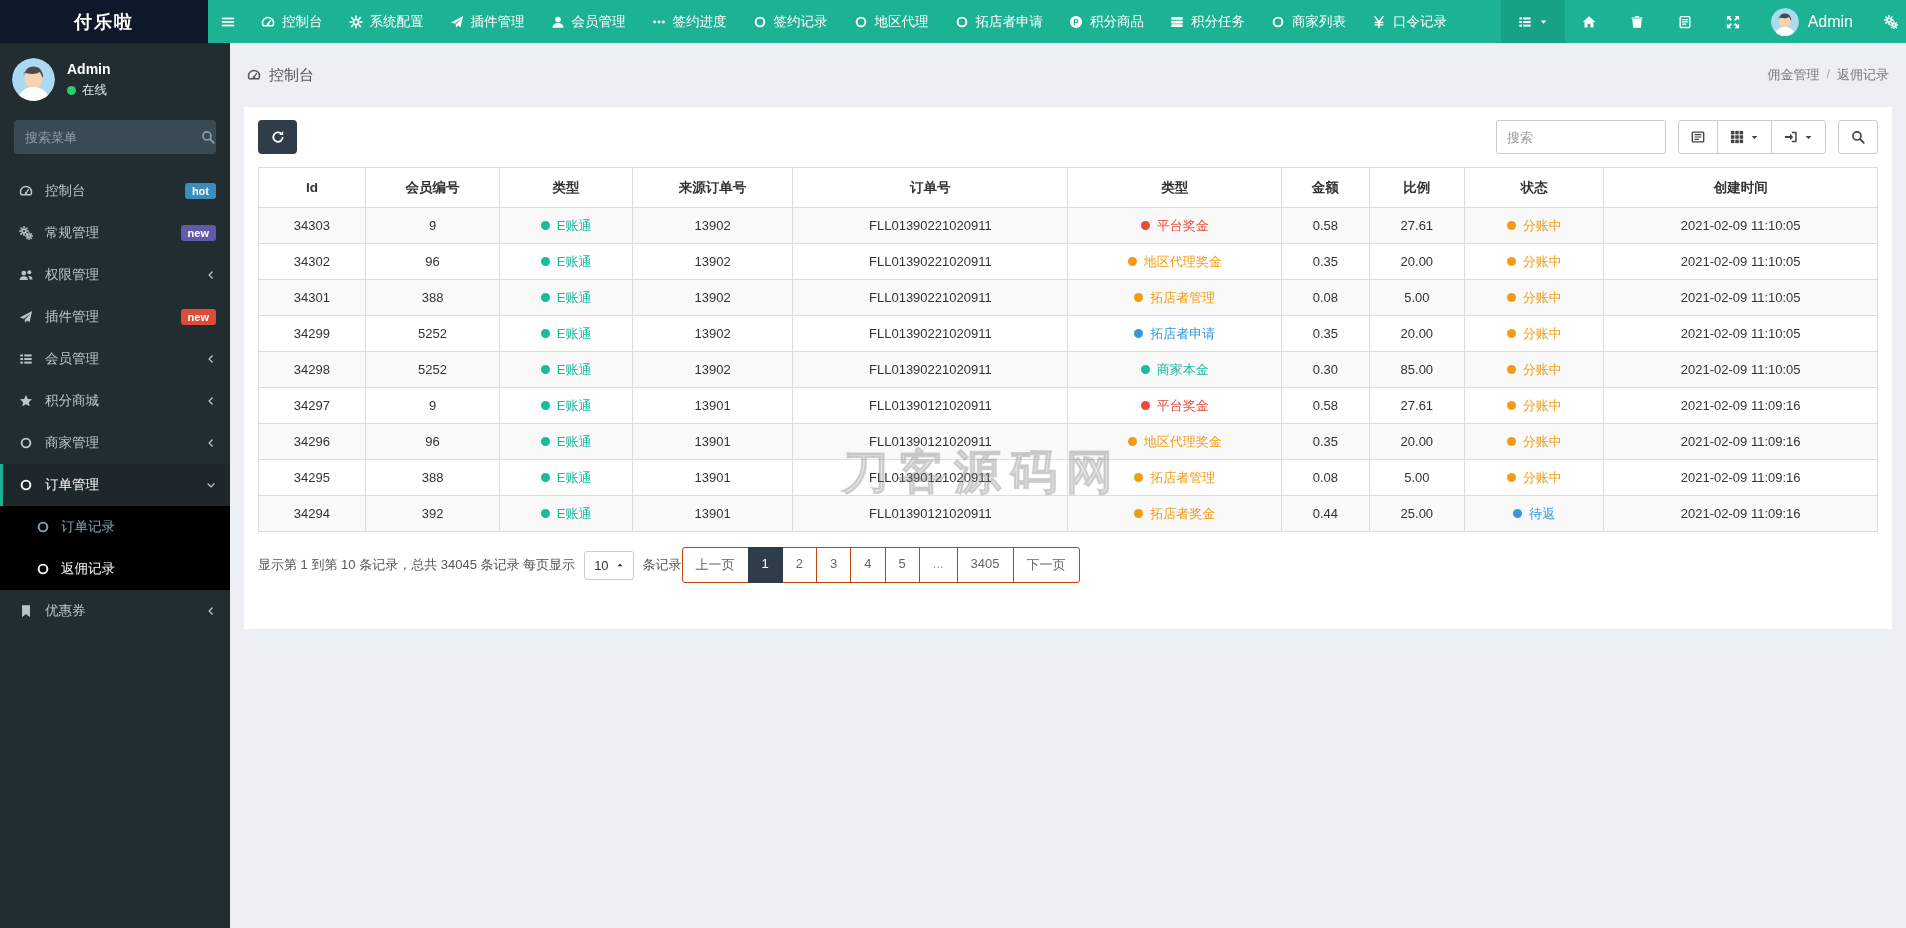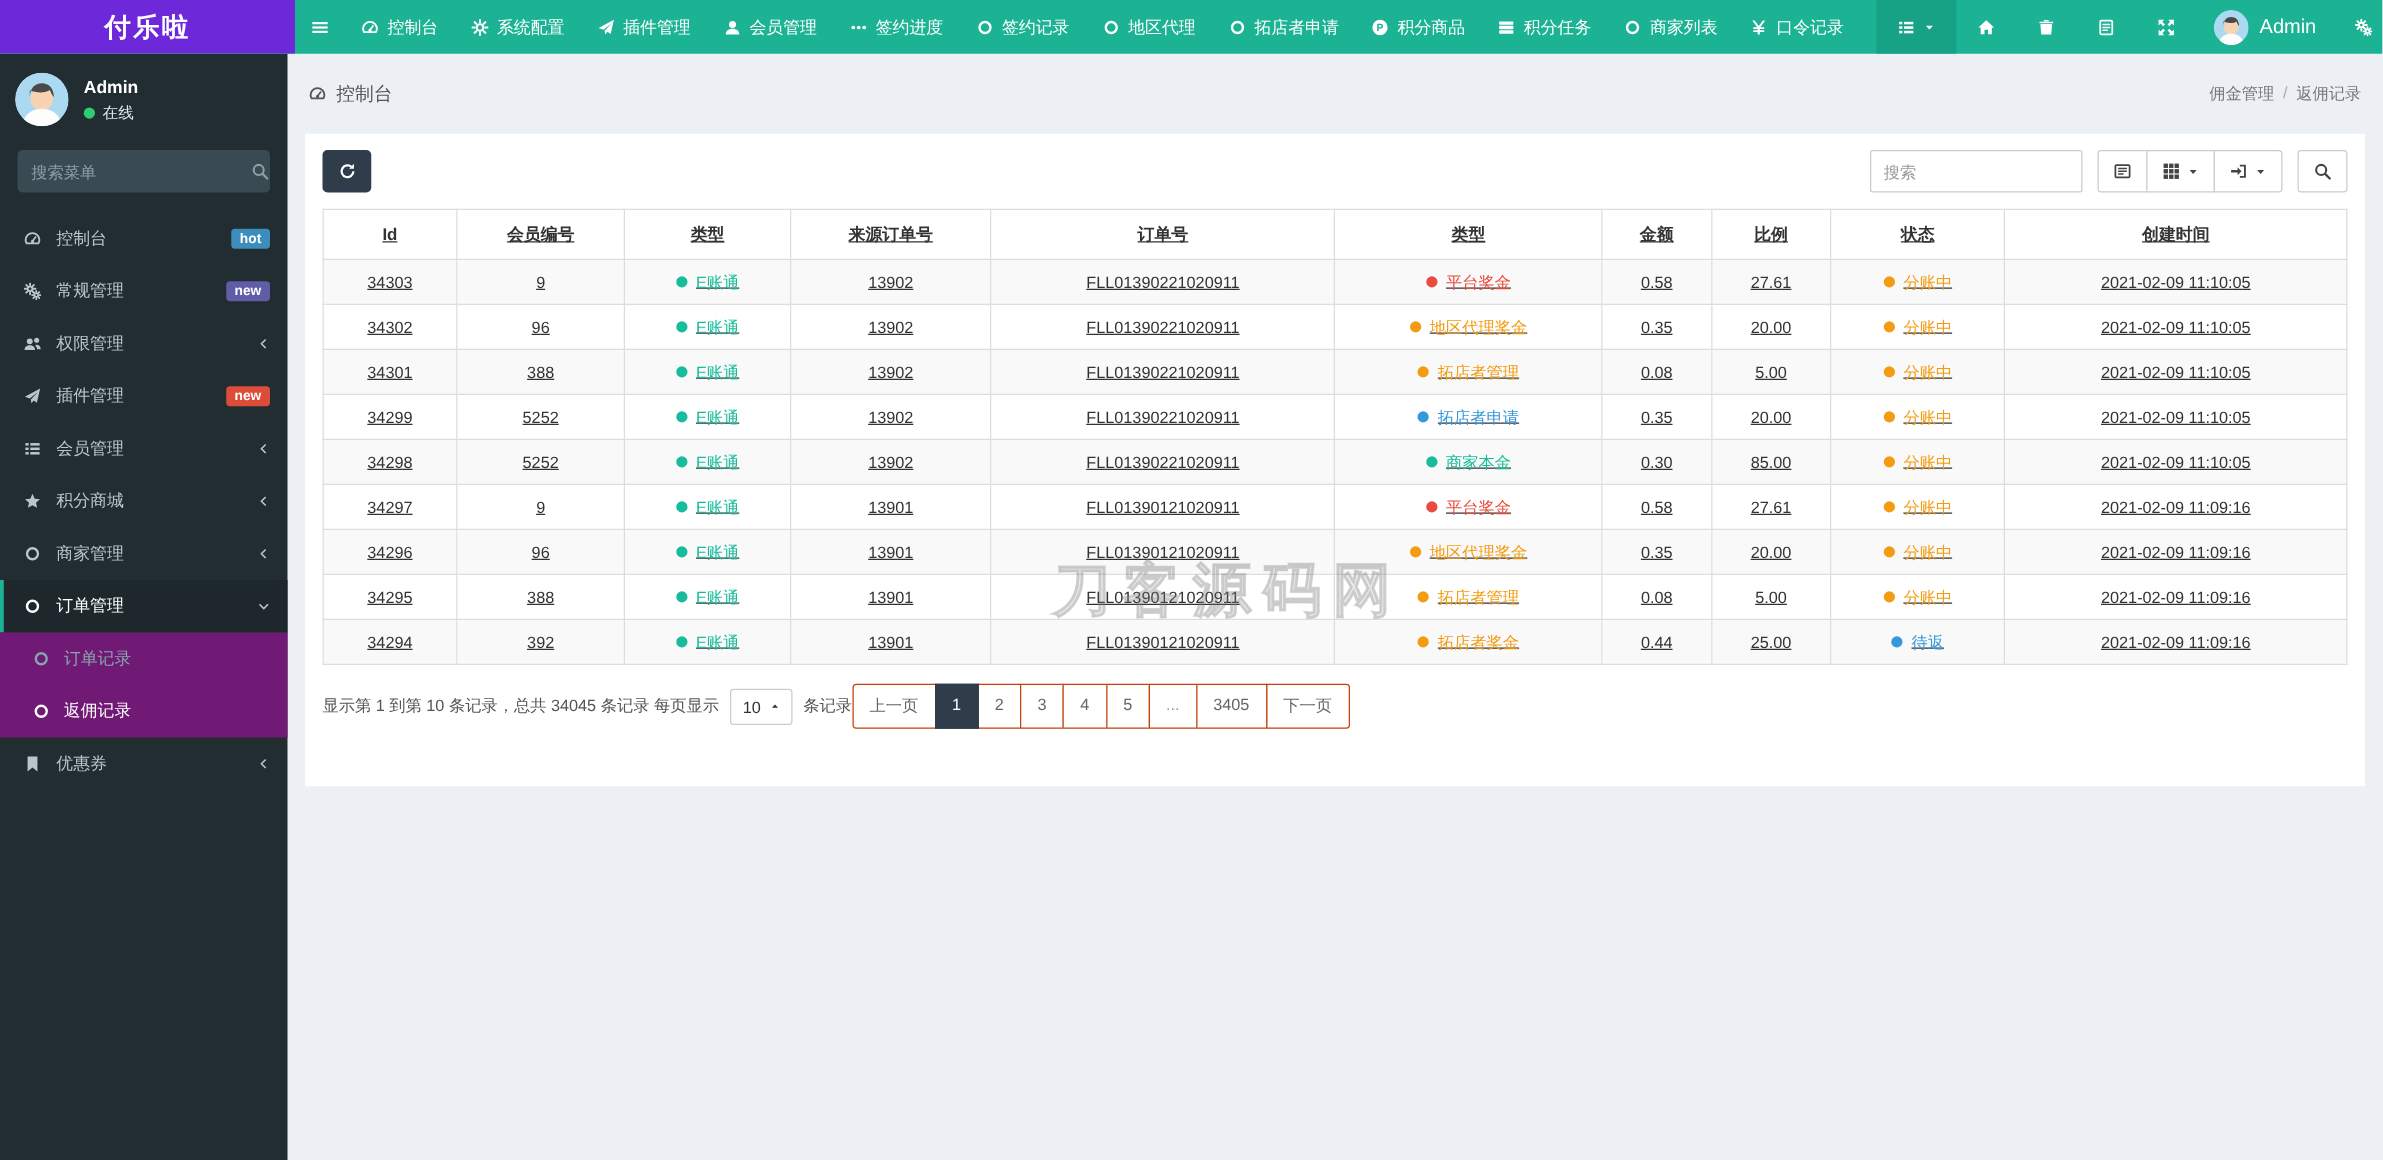--- a/index.html
+++ b/index.html
@@ -7,22 +7,22 @@
   body {
     font-family: "Liberation Sans", "DejaVu Sans", sans-serif;
     background:#ecf0f5; position:relative; overflow:hidden; color:#333;
   }
   .icon { display:inline-flex; align-items:center; justify-content:center; }
   .icon svg { width:14px; height:14px; display:block; }
 
   
   .navbar { position:absolute; top:0; left:0; right:0; height:43px; background:#1cb394;
             display:flex; align-items:stretch; color:#fff; z-index:20; white-space:nowrap; overflow:hidden; }
-  .brand { width:236px; background:#6d28d9; display:flex; align-items:center; justify-content:center;
-           font-size:21px; font-weight:bold; letter-spacing:2px; flex:none; }
+  .brand { width:208px; background:#0f172a; display:flex; align-items:center; justify-content:center;
+           font-size:18px; font-weight:bold; letter-spacing:2px; flex:none; }
   .nav-menu { display:flex; align-items:stretch; }
   .nav-item { display:flex; align-items:center; gap:7px; padding:0 13px; font-size:13.5px; cursor:pointer; }
   .nav-item.active-dark { background:#17a185; }
   .nav-right { margin-left:auto; display:flex; align-items:stretch; }
   .nav-right .nav-item { padding:0 17px; }
   .nav-user { display:flex; align-items:center; gap:9px; padding:0 14px; }
   .nav-avatar { width:28px; height:28px; border-radius:50%; overflow:hidden; flex:none; }
   .nav-avatar svg { width:28px; height:28px; }
   .nav-gears { margin-right:-9px; }
 
@@ -42,21 +42,21 @@
   .sidebar-search .icon { color:#8f9ea6; }
   .menu-item { height:42px; display:flex; align-items:center; gap:11px; padding:0 14px; font-size:13.5px;
                cursor:pointer; border-left:3px solid transparent; }
   .menu-item .icon { width:17px; color:#b8c7ce; }
   .menu-item.active { background:#1e282c; color:#fff; border-left-color:#1cb394; }
   .menu-item.active .icon { color:#fff; }
   .menu-label { flex:1; }
   .menu-badge { font-size:11px; padding:2px 7px; border-radius:3px; color:#fff; font-weight:bold; }
   .menu-chevron { color:#b8c7ce; }
   .menu-chevron svg { width:10px; height:10px; }
-  .submenu { background:#701a75; }
+  .submenu { background:#000000;padding-left:10px; }
   .submenu .menu-item { height:42px; padding-left:25px; color:#8aa4af; border-left:none; }
   .submenu .menu-item .icon { color:#8aa4af; width:15px; }
   .submenu .menu-item.active { background:transparent; color:#fff; }
   .submenu .menu-item.active .icon { color:#fff; }
 
   
   .main { position:absolute; left:230px; top:43px; right:0; bottom:0; }
   .content-header { height:64px; display:flex; align-items:center; justify-content:space-between; padding:0 17px; }
   .page-title { display:flex; align-items:center; gap:8px; font-size:15px; color:#555; }
   .page-title .icon { color:#555; }
@@ -73,21 +73,21 @@
   .search-input::placeholder { color:#999; }
   .btn-group { display:flex; margin-left:12px; }
   .btn { height:34px; background:#fff; border:1px solid #ccc; color:#444; display:flex; align-items:center;
          gap:6px; padding:0 12px; cursor:pointer; }
   .btn-group .btn + .btn { margin-left:-1px; }
   .btn-group .btn:first-child { border-radius:3px 0 0 3px; }
   .btn-group .btn:last-child { border-radius:0 3px 3px 0; }
   .btn.single { border-radius:3px; margin-left:12px; }
   .btn .caret svg { width:9px; height:9px; }
 
-  table { width:100%; border-collapse:collapse; table-layout:fixed; font-size:13px;text-decoration:underline; }
+  table { width:100%; border-collapse:collapse; table-layout:fixed; font-size:13px; }
   th, td { border:1px solid #ddd; text-align:center; padding:0 4px; overflow:hidden; }
   th { height:40px; font-weight:bold; color:#333; font-size:13.5px; background:#fff; }
   td { height:36px; color:#333; }
   tbody tr:nth-child(odd) { background:#f9f9f9; }
   .dot { display:inline-block; width:9px; height:9px; border-radius:50%; margin-right:7px; vertical-align:middle; }
   .cell-tag { vertical-align:middle; }
 
   .table-footer { display:flex; align-items:center; margin-top:15px;
                   font-size:13px; color:#555; }
   .summary { display:flex; align-items:center; }

